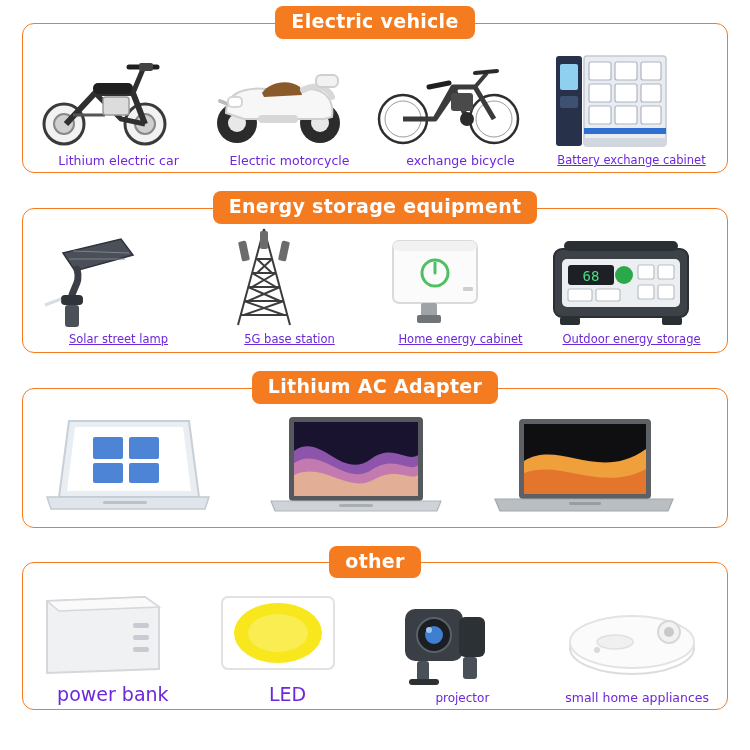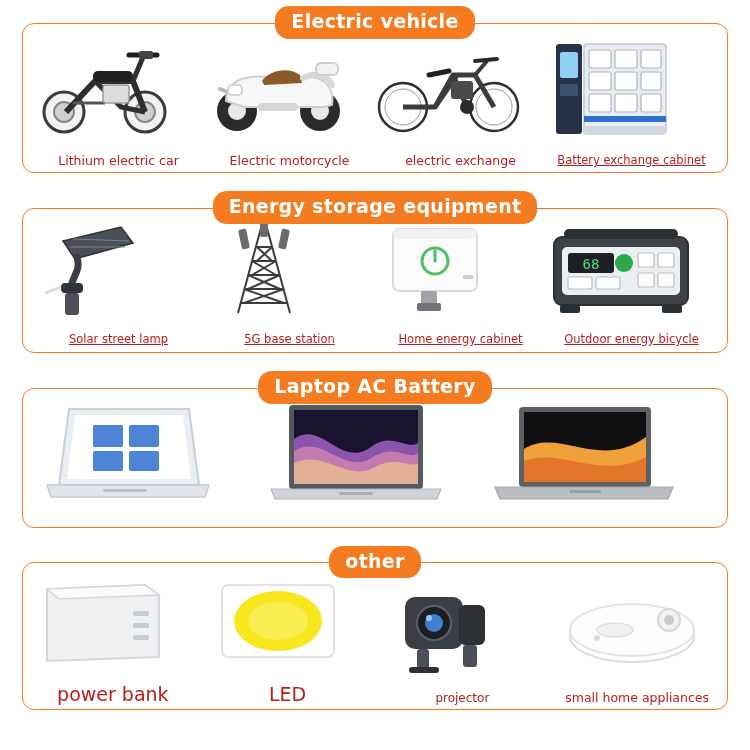--- a/index.html
+++ b/index.html
@@ -28,21 +28,21 @@
   .section-title {
     position: relative;
     z-index: 3;
     display: block;
     margin: 0 auto;
     background: #F47B20;
     color: #ffffff;
     font-size: 19px;
     font-weight: bold;
     letter-spacing: .3px;
-    border-radius: 14px;
+    border-radius: 8px;
     padding: 5px 16px 6px 16px;
     text-align: center;
     white-space: nowrap;
     width: max-content;
     line-height: 1.15;
   }
   .section-box {
     position: relative;
     margin-top: -16px;
     border: 1px solid #F47B20;
@@ -63,23 +63,23 @@
     justify-content: flex-end;
     flex: 1 1 0;
   }
   .art {
     display: flex;
     align-items: flex-end;
     justify-content: flex-start;
     width: 100%;
   }
   .caption {
-    margin-top: 16px;
+    margin-top: 4px;
     font-size: 12.5px;
-    color: #b91c1c;
+    color: #6d28d9;
     text-align: center;
     white-space: nowrap;
     line-height: 1.2;
   }
   .caption.sm { font-size: 11.5px; text-decoration: underline; }
   .caption.lg { font-size: 19px; }
   .caption.md { font-size: 12px; }
 
   
   svg { display: block; }
@@ -149,21 +149,21 @@
                 <circle cx="119" cy="66" r="18"></circle>
               </g>
               <path d="M28 66 L60 66 L78 34 L100 34 L119 66 M60 66 L82 34 M78 34 L92 66" fill="none" stroke="#3b3b3b" stroke-width="5" stroke-linejoin="round"></path>
               <path d="M100 34 L112 20" stroke="#3b3b3b" stroke-width="4"></path>
               <path d="M100 20 L122 18" stroke="#2a2a2a" stroke-width="4" stroke-linecap="round"></path>
               <path d="M54 34 L74 30" stroke="#1f1f1f" stroke-width="5" stroke-linecap="round"></path>
               <circle cx="92" cy="66" r="7" fill="#2a2a2a"></circle>
               <rect x="76" y="40" width="22" height="18" rx="3" fill="#4a4a4a"></rect>
             </svg>
           </div>
-          <div class="caption">electric exchange</div>
+          <div class="caption">exchange bicycle</div>
         </div>
 
         <div class="item">
           <div class="art">
             <svg width="130" height="100" viewBox="0 0 130 100">
               <rect x="10" y="6" width="26" height="90" rx="3" fill="#27324a"></rect>
               <rect x="14" y="14" width="18" height="26" rx="2" fill="#8fd0f0"></rect>
               <rect x="14" y="46" width="18" height="12" rx="2" fill="#3f5170"></rect>
               <rect x="38" y="6" width="82" height="90" rx="3" fill="#e9ecf1" stroke="#c3c8d2" stroke-width="1.5"></rect>
               <g fill="#ffffff" stroke="#aeb5c2" stroke-width="1.2">
@@ -265,29 +265,29 @@
                 <rect x="92" y="48" width="16" height="14" rx="2"></rect>
                 <rect x="112" y="48" width="16" height="14" rx="2"></rect>
                 <rect x="22" y="52" width="24" height="12" rx="2"></rect>
                 <rect x="50" y="52" width="24" height="12" rx="2"></rect>
               </g>
               <rect x="18" y="4" width="114" height="10" rx="5" fill="#2a2f34"></rect>
               <rect x="14" y="80" width="20" height="8" rx="2" fill="#2a2f34"></rect>
               <rect x="116" y="80" width="20" height="8" rx="2" fill="#2a2f34"></rect>
             </svg>
           </div>
-          <div class="caption sm">Outdoor energy bicycle</div>
+          <div class="caption sm">Outdoor energy storage</div>
         </div>
 
       </div>
     </div>
   </div>
 
   <div class="section" style="padding-top:18px;">
-    <div class="section-title">Laptop AC Battery</div>
+    <div class="section-title">Lithium AC Adapter</div>
     <div class="section-box" style="height:140px;">
       <div class="items" style="height:108px;">
 
         <div class="item">
           <div class="art">
             <svg width="180" height="108" viewBox="0 0 180 108">
               <path d="M36 10 L156 10 L166 86 L26 86 Z" fill="#e9eef3" stroke="#c8cfd6" stroke-width="2"></path>
               <path d="M42 16 L150 16 L158 80 L34 80 Z" fill="#ffffff"></path>
               <g fill="#2f6fd0" opacity="0.85">
                 <rect x="60" y="26" width="30" height="22" rx="2"></rect>

